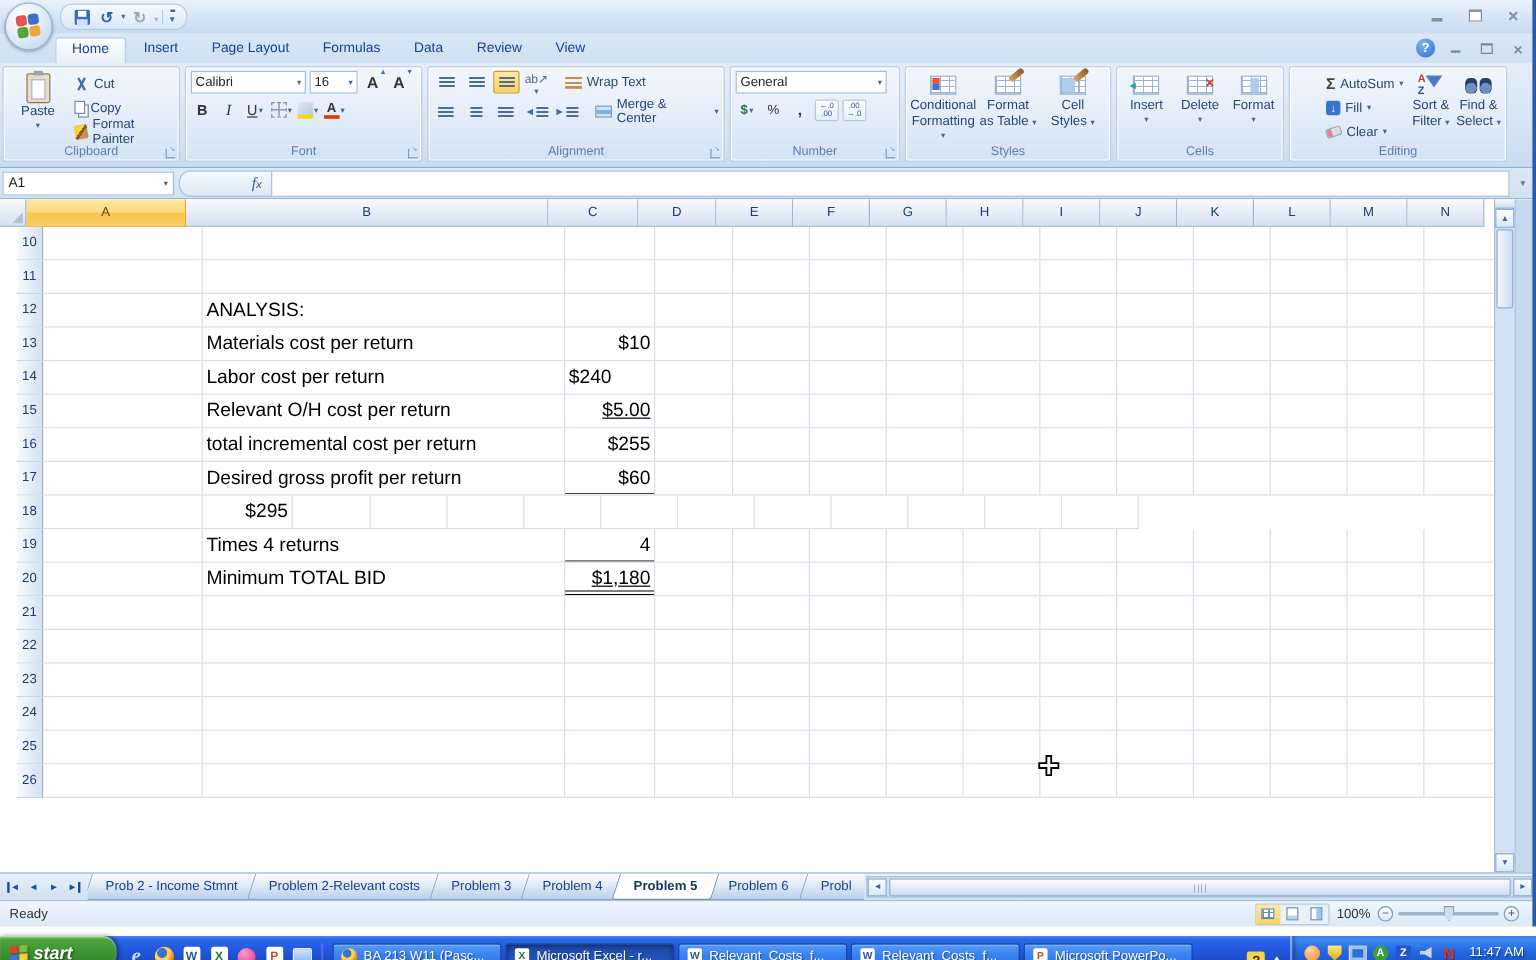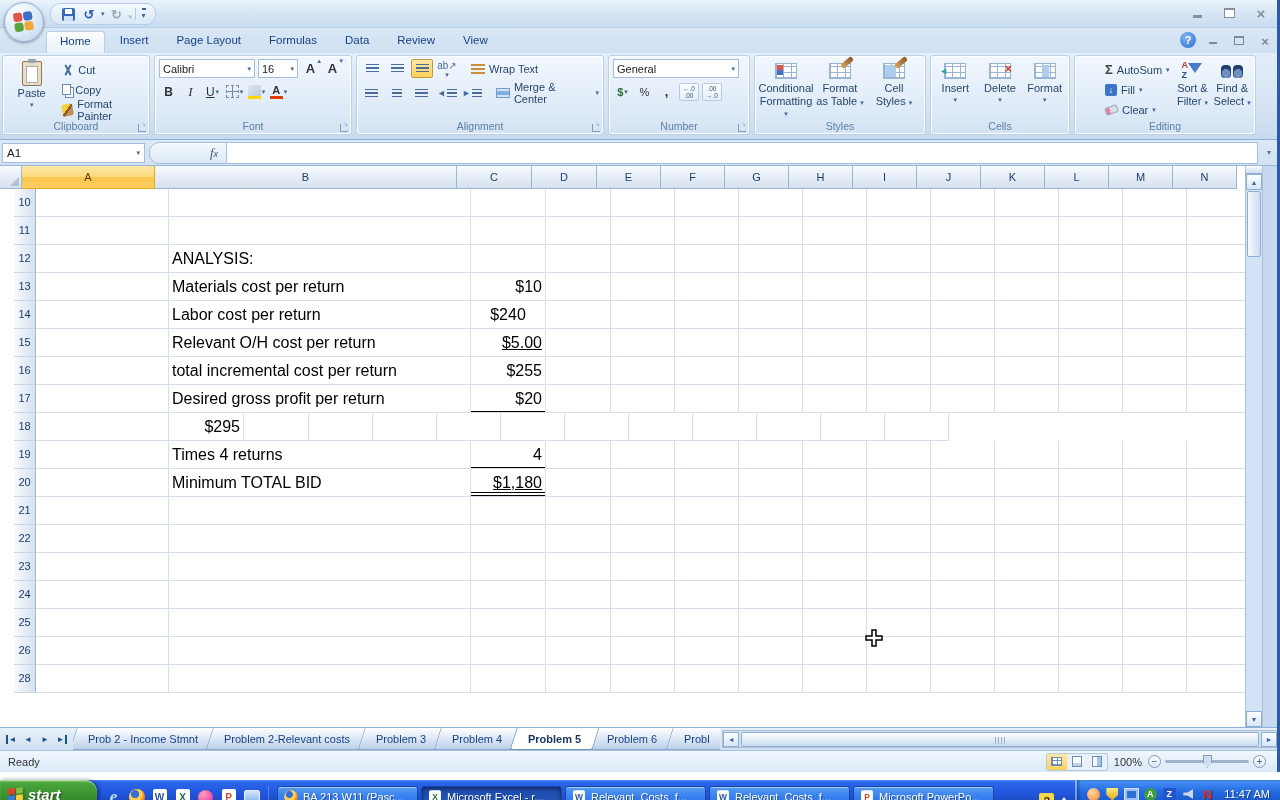--- a/index.html
+++ b/index.html
@@ -671,21 +671,21 @@
           <div class="gcell" style="width: 64px;"></div>
           <div class="gcell" style="width: 64px;"></div>
           <div class="gcell" style="width: 64px;"></div>
           <div class="gcell" style="width: 64px;"></div>
           <div class="gcell" style="width: 64px;"></div>
         </div>
         <div class="grow2">
           <div class="rowh">14</div>
           <div class="gcell" style="width: 133px;"></div>
           <div class="gcell" style="width: 302px;"><span class="ctext">Labor cost per return</span></div>
-          <div class="gcell" style="width: 75px; text-align: center;"><span class="ctext">$240</span></div>
+          <div class="gcell" style="width: 75px; text-align: left;"><span class="ctext">$240</span></div>
           <div class="gcell" style="width: 65px;"></div>
           <div class="gcell" style="width: 64px;"></div>
           <div class="gcell" style="width: 64px;"></div>
           <div class="gcell" style="width: 64px;"></div>
           <div class="gcell" style="width: 64px;"></div>
           <div class="gcell" style="width: 64px;"></div>
           <div class="gcell" style="width: 64px;"></div>
           <div class="gcell" style="width: 64px;"></div>
           <div class="gcell" style="width: 64px;"></div>
           <div class="gcell" style="width: 64px;"></div>
@@ -722,21 +722,21 @@
           <div class="gcell" style="width: 64px;"></div>
           <div class="gcell" style="width: 64px;"></div>
           <div class="gcell" style="width: 64px;"></div>
           <div class="gcell" style="width: 64px;"></div>
           <div class="gcell" style="width: 64px;"></div>
         </div>
         <div class="grow2">
           <div class="rowh">17</div>
           <div class="gcell" style="width: 133px;"></div>
           <div class="gcell" style="width: 302px;"><span class="ctext">Desired gross profit per return</span></div>
-          <div class="gcell" style="width: 75px; text-align: right; box-shadow: rgb(0, 0, 0) 0px -1px 0px inset;"><span class="ctext">$20</span></div>
+          <div class="gcell" style="width: 75px; text-align: right; box-shadow: rgb(0, 0, 0) 0px -1px 0px inset;"><span class="ctext">$60</span></div>
           <div class="gcell" style="width: 65px;"></div>
           <div class="gcell" style="width: 64px;"></div>
           <div class="gcell" style="width: 64px;"></div>
           <div class="gcell" style="width: 64px;"></div>
           <div class="gcell" style="width: 64px;"></div>
           <div class="gcell" style="width: 64px;"></div>
           <div class="gcell" style="width: 64px;"></div>
           <div class="gcell" style="width: 64px;"></div>
           <div class="gcell" style="width: 64px;"></div>
           <div class="gcell" style="width: 64px;"></div>
@@ -872,37 +872,20 @@
           <div class="gcell" style="width: 64px;"></div>
           <div class="gcell" style="width: 64px;"></div>
           <div class="gcell" style="width: 64px;"></div>
           <div class="gcell" style="width: 64px;"></div>
           <div class="gcell" style="width: 64px;"></div>
           <div class="gcell" style="width: 64px;"></div>
           <div class="gcell" style="width: 64px;"></div>
         </div>
         <div class="grow2">
           <div class="rowh">26</div>
-          <div class="gcell" style="width: 133px;"></div>
-          <div class="gcell" style="width: 302px;"></div>
-          <div class="gcell" style="width: 75px;"></div>
-          <div class="gcell" style="width: 65px;"></div>
-          <div class="gcell" style="width: 64px;"></div>
-          <div class="gcell" style="width: 64px;"></div>
-          <div class="gcell" style="width: 64px;"></div>
-          <div class="gcell" style="width: 64px;"></div>
-          <div class="gcell" style="width: 64px;"></div>
-          <div class="gcell" style="width: 64px;"></div>
-          <div class="gcell" style="width: 64px;"></div>
-          <div class="gcell" style="width: 64px;"></div>
-          <div class="gcell" style="width: 64px;"></div>
-          <div class="gcell" style="width: 64px;"></div>
-        </div>
-        <div class="grow2">
-          <div class="rowh">28</div>
           <div class="gcell" style="width: 133px;"></div>
           <div class="gcell" style="width: 302px;"></div>
           <div class="gcell" style="width: 75px;"></div>
           <div class="gcell" style="width: 65px;"></div>
           <div class="gcell" style="width: 64px;"></div>
           <div class="gcell" style="width: 64px;"></div>
           <div class="gcell" style="width: 64px;"></div>
           <div class="gcell" style="width: 64px;"></div>
           <div class="gcell" style="width: 64px;"></div>
           <div class="gcell" style="width: 64px;"></div>

